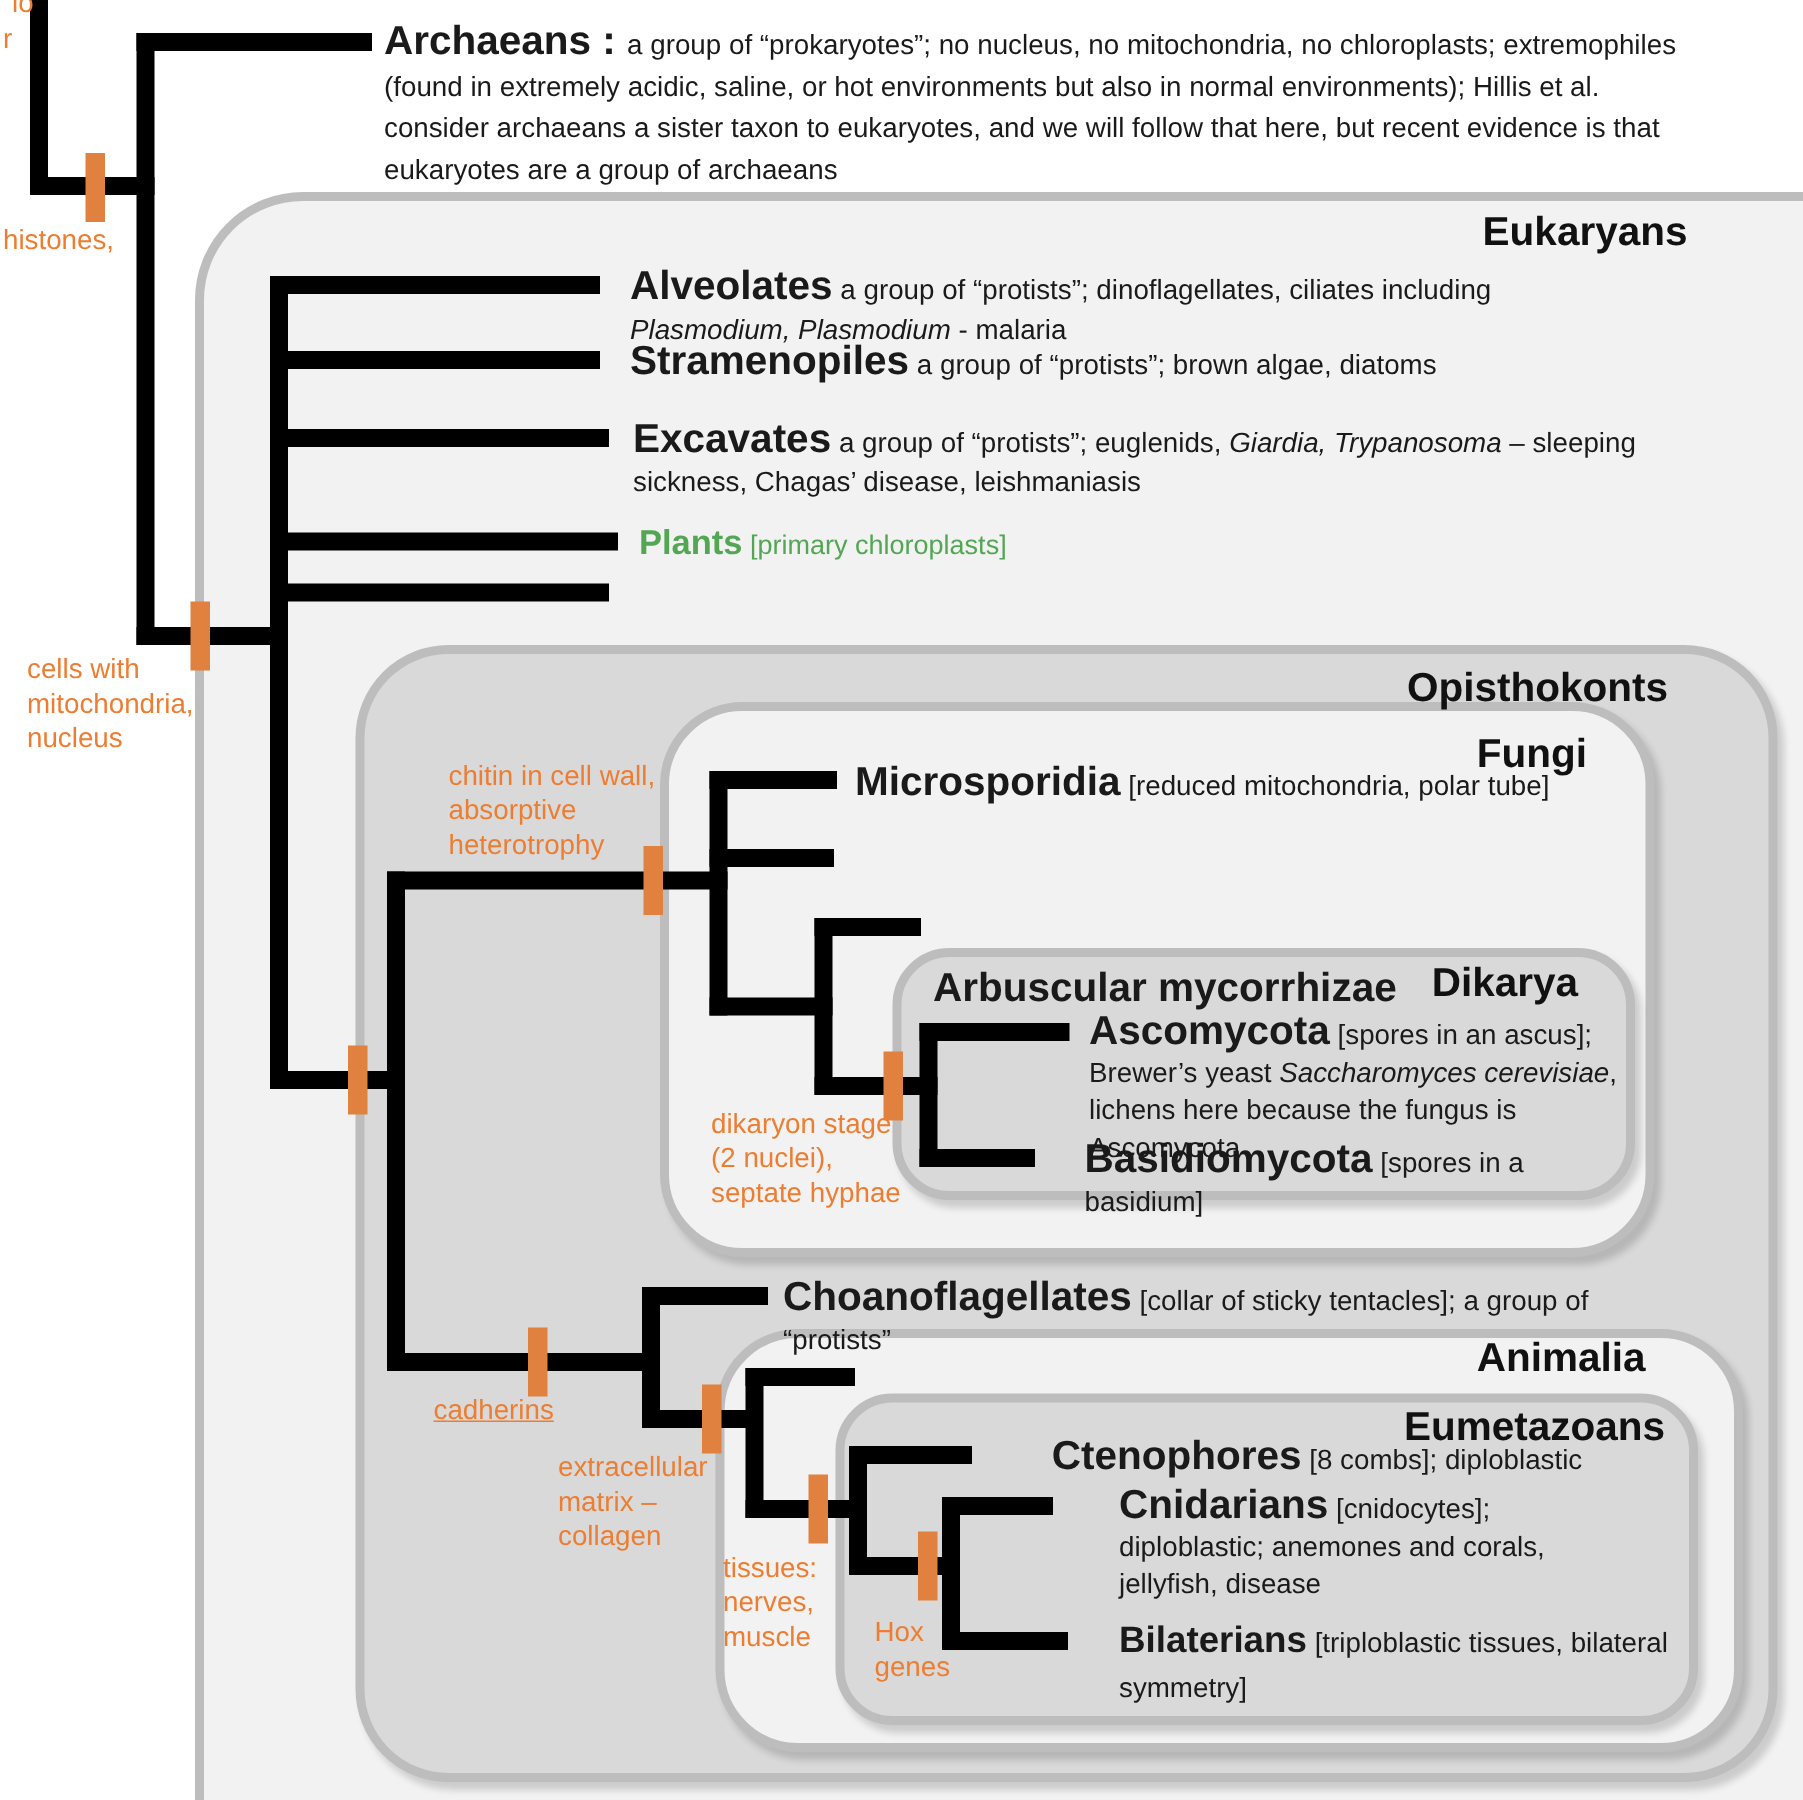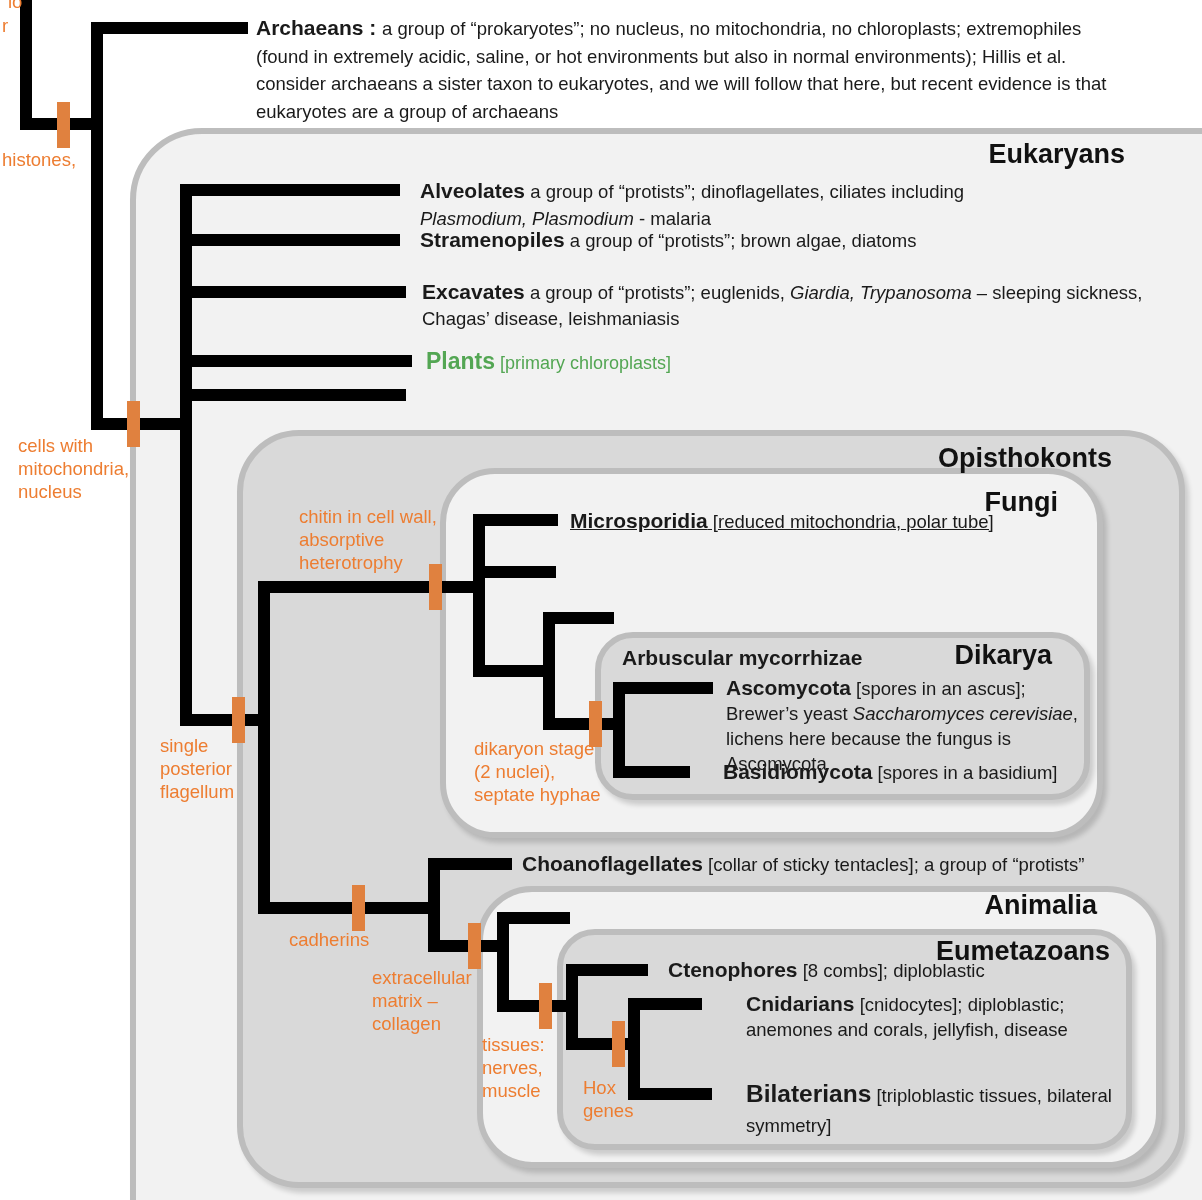--- a/index.html
+++ b/index.html
@@ -6,21 +6,21 @@
   html,body{margin:0;padding:0;background:#ffffff;}
   #canvas{position:relative;width:1202px;height:1200px;background:#ffffff;overflow:hidden;
           font-family:"Liberation Sans",sans-serif;color:#1a1a1a;}
   .box{position:absolute;border:6px solid #bdbdbd;box-sizing:border-box;
        box-shadow:4px 5px 5px rgba(0,0,0,0.16);}
   .branch{position:absolute;background:#000;z-index:3;}
   .tick{position:absolute;width:13px;height:46px;background:#e0813f;z-index:4;}
   .hdr{position:absolute;font-weight:700;font-size:27px;z-index:5;white-space:nowrap;color:#111;}
   .olabel{position:absolute;color:#ed7d31;font-size:18.5px;line-height:23px;z-index:5;}
   .leaf{position:absolute;font-size:18.5px;line-height:26px;z-index:5;}
-  .seg-name{font-weight:700;font-size:21px;}
+  .seg-name{font-weight:700;font-size:27px;}
   .seg-name-lg{font-weight:700;font-size:24.5px;}
   .seg-name-green{font-weight:700;font-size:23px;color:#53a653;}
   .seg-desc{}
   .seg-desc-i{font-style:italic;}
   .seg-desc-green{color:#53a653;font-size:18px;}
 </style>
 </head>
 <body>
 
 <div id="canvas">
@@ -79,33 +79,32 @@
     <div class="hdr" style="right: 77px; top: 139px;">Eukaryans</div>
     <div class="hdr" style="right: 90px; top: 443px;">Opisthokonts</div>
     <div class="hdr" style="right: 144px; top: 487px;">Fungi</div>
     <div class="hdr" style="right: 150px; top: 640px;">Dikarya</div>
     <div class="hdr" style="right: 105px; top: 890px;">Animalia</div>
     <div class="hdr" style="right: 92px; top: 936px;">Eumetazoans</div>
     <div class="olabel" style="left: 8px; top: -10px; width: 40px;">lo</div>
     <div class="olabel" style="left: 2px; top: 14px; width: 30px;">r</div>
     <div class="olabel" style="left: 2px; top: 148px; width: 110px;">histones,</div>
     <div class="olabel" style="left: 18px; top: 434px; width: 125px;">cells with mitochondria, nucleus</div>
-    <div class="olabel" style="left: 160px; top: 734px; width: 105px;">single posterior flagellum</div>
     <div class="olabel" style="left: 299px; top: 505px; width: 150px;">chitin in cell wall, absorptive heterotrophy</div>
     <div class="olabel" style="left: 474px; top: 737px; width: 135px;">dikaryon stage (2 nuclei), septate hyphae</div>
-    <div class="olabel" style="left: 289px; top: 928px; width: 110px;">cadherins</div>
+    <div class="olabel" style="left: 289px; top: 928px; width: 110px; text-decoration: underline;">cadherins</div>
     <div class="olabel" style="left: 372px; top: 966px; width: 115px;">extracellular matrix – collagen</div>
     <div class="olabel" style="left: 482px; top: 1033px; width: 85px;">tissues: nerves, muscle</div>
     <div class="olabel" style="left: 583px; top: 1076px; width: 65px;">Hox genes</div>
     <div class="leaf" style="left: 256px; top: 14px; width: 880px; line-height: 27.5px;"><span class="seg-name">Archaeans : </span><span class="seg-desc"> a group of “prokaryotes”; no nucleus, no mitochondria, no chloroplasts; extremophiles (found in extremely acidic, saline, or hot environments but also in normal environments); Hillis et al. consider archaeans a sister taxon to eukaryotes, and we will follow that here, but recent evidence is that eukaryotes are a group of archaeans</span></div>
     <div class="leaf" style="left: 420px; top: 177px; width: 640px; line-height: 27px;"><span class="seg-name">Alveolates</span><span class="seg-desc"> a group of “protists”; dinoflagellates, ciliates including </span><span class="seg-desc-i">Plasmodium,</span><span class="seg-desc"> </span><span class="seg-desc-i">Plasmodium</span><span class="seg-desc"> - malaria</span></div>
     <div class="leaf" style="left: 420px; top: 227px; width: 640px; line-height: 26px;"><span class="seg-name">Stramenopiles</span><span class="seg-desc"> a group of “protists”; brown algae, diatoms</span></div>
     <div class="leaf" style="left: 422px; top: 279px; width: 740px; line-height: 26px;"><span class="seg-name">Excavates</span><span class="seg-desc"> a group of “protists”; euglenids, </span><span class="seg-desc-i">Giardia,</span><span class="seg-desc"> </span><span class="seg-desc-i">Trypanosoma</span><span class="seg-desc"> – sleeping sickness, Chagas’ disease, leishmaniasis</span></div>
     <div class="leaf" style="left: 426px; top: 347px; width: 600px; line-height: 28px;"><span class="seg-name-green">Plants</span><span class="seg-desc-green"> [primary chloroplasts]</span></div>
-    <div class="leaf" style="left: 570px; top: 508px; width: 500px; line-height: 26px; text-decoration: underline;"><span class="seg-name">Microsporidia</span><span class="seg-desc"> [reduced mitochondria, polar tube]</span></div>
+    <div class="leaf" style="left: 570px; top: 508px; width: 500px; line-height: 26px;"><span class="seg-name">Microsporidia</span><span class="seg-desc"> [reduced mitochondria, polar tube]</span></div>
     <div class="leaf" style="left: 622px; top: 605px; width: 400px; line-height: 26px; margin-top: 40px;"><span class="seg-name">Arbuscular mycorrhizae</span></div>
     <div class="leaf" style="left: 726px; top: 675px; width: 360px; line-height: 25px;"><span class="seg-name">Ascomycota</span><span class="seg-desc"> [spores in an ascus]; Brewer’s yeast </span><span class="seg-desc-i">Saccharomyces cerevisiae</span><span class="seg-desc">, lichens here because the fungus is Ascomycota</span></div>
     <div class="leaf" style="left: 723px; top: 759px; width: 360px; line-height: 26px;"><span class="seg-name">Basidiomycota</span><span class="seg-desc"> [spores in a basidium]</span></div>
     <div class="leaf" style="left: 522px; top: 851px; width: 580px; line-height: 26px;"><span class="seg-name">Choanoflagellates</span><span class="seg-desc"> [collar of sticky tentacles]; a group of “protists”</span></div>
-    <div class="leaf" style="left: 668px; top: 957px; width: 420px; line-height: 26px;"><span class="seg-name">Ctenophores</span><span class="seg-desc"> [8 combs]; diploblastic</span></div>
+    <div class="leaf" style="left: 668px; top: 957px; width: 420px; line-height: 26px; text-align: center;"><span class="seg-name">Ctenophores</span><span class="seg-desc"> [8 combs]; diploblastic</span></div>
     <div class="leaf" style="left: 746px; top: 991px; width: 330px; line-height: 25px;"><span class="seg-name">Cnidarians</span><span class="seg-desc"> [cnidocytes]; diploblastic; anemones and corals, jellyfish, disease</span></div>
     <div class="leaf" style="left: 746px; top: 1079px; width: 400px; line-height: 30px;"><span class="seg-name-lg">Bilaterians</span><span class="seg-desc"> [triploblastic tissues, bilateral symmetry]</span></div>
   </div>
 
 </body></html>

